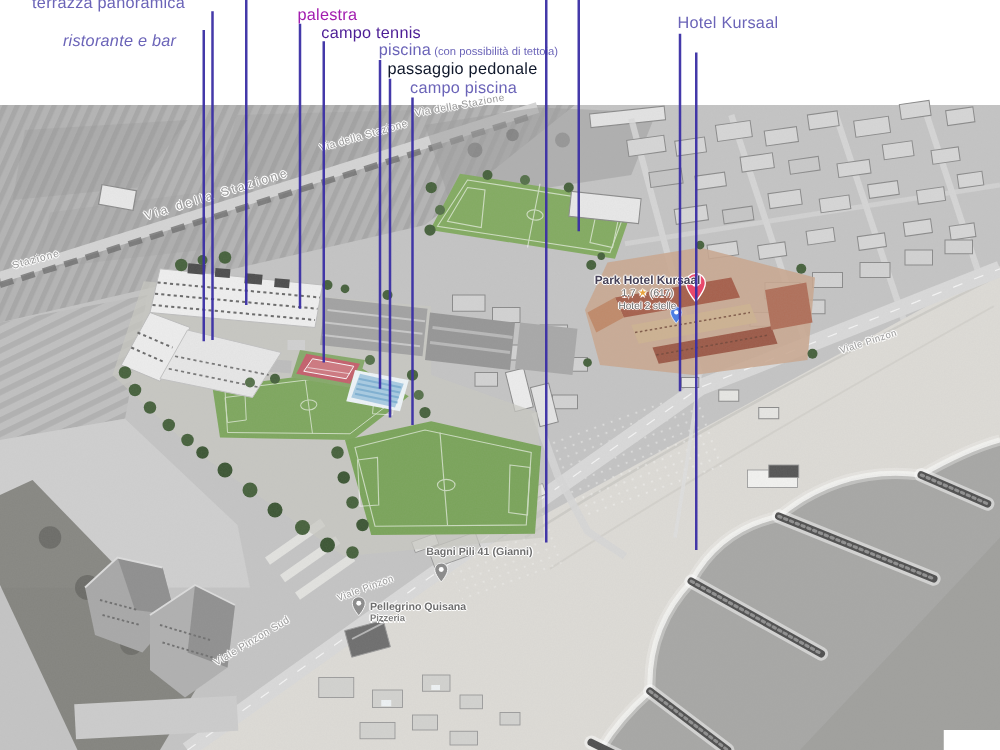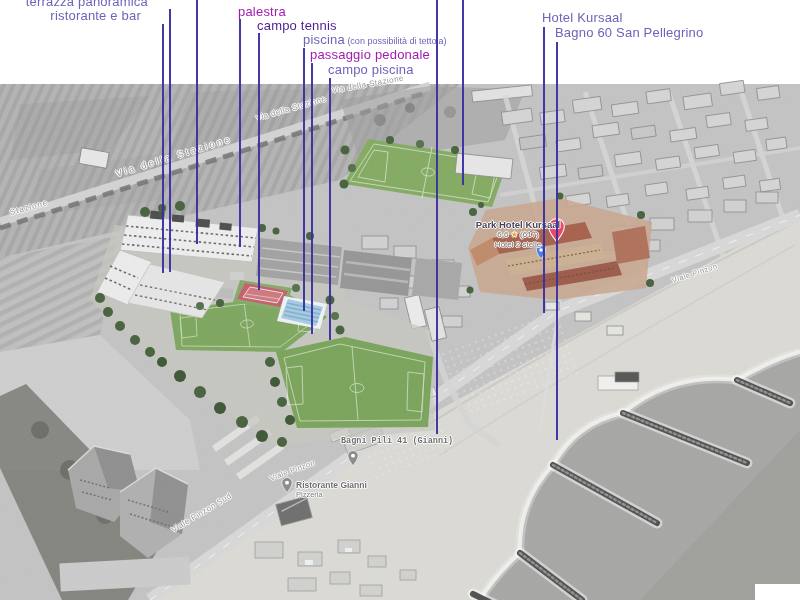--- a/index.html
+++ b/index.html
@@ -9,21 +9,21 @@
   #map-label-layer{position:absolute;left:0;top:0;width:800px;height:600px;z-index:3;pointer-events:none;}
   #annotation-layer{position:absolute;left:0;top:0;width:781px;height:600px;z-index:5;pointer-events:none;}
   .leader{position:absolute;width:1.5px;opacity:.95;}
   .alabel{position:absolute;font-size:13px;line-height:14px;white-space:nowrap;letter-spacing:.2px;}
   .alabel .sub{font-size:9px;letter-spacing:0;}
   .street{position:absolute;white-space:nowrap;color:#979797;
           text-shadow:-1px 0 0 #fff,1px 0 0 #fff,0 -1px 0 #fff,0 1px 0 #fff,0 0 2px #fff;
           transform-origin:0 50%;}
   .poi{position:absolute;font-size:8.5px;font-weight:bold;line-height:9px;white-space:nowrap;color:#6f6f6f;
        text-shadow:-1px 0 0 #fff,1px 0 0 #fff,0 -1px 0 #fff,0 1px 0 #fff,0 0 2px #fff;}
-  .poi .poisub{display:block;font-weight:normal;font-size:7.5px;color:#7c7c7c;}
+  .poi .poisub{display:block;font-weight:bold;font-size:7.5px;color:#7c7c7c;}
   .pin{position:absolute;}
   .hotel-label{position:absolute;text-align:center;white-space:nowrap;
        text-shadow:-1px 0 0 #fff,1px 0 0 #fff,0 -1px 0 #fff,0 1px 0 #fff,0 0 2px #fff;}
   .hotel-label .hname{font-size:9.5px;font-weight:bold;color:#474258;line-height:11px;}
   .hotel-label .hrate{font-size:8px;color:#6f6f6f;line-height:10px;}
   .hotel-label .hrate .star{color:#e8a33d;}
   .hotel-label .hcat{font-size:8px;color:#6f6f6f;line-height:10px;}
 </style>
 </head>
 <body>
@@ -382,57 +382,56 @@
       <div class="street" style="left: 10px; top: 208px; font-size: 8px; letter-spacing: 1px; transform: rotate(-15deg);">Stazione</div>
       <div class="street" style="left: 256px; top: 114px; font-size: 8px; letter-spacing: 0.5px; transform: rotate(-16deg);">Via della Stazione</div>
       <div class="street" style="left: 332px; top: 86px; font-size: 8px; letter-spacing: 0.5px; transform: rotate(-10deg);">Via della Stazione</div>
       <div class="street" style="left: 172px; top: 526px; font-size: 8px; letter-spacing: 0.5px; transform: rotate(-31deg);">Viale Pinzon Sud</div>
       <div class="street" style="left: 270px; top: 474px; font-size: 7.5px; letter-spacing: 0.5px; transform: rotate(-20deg);">Viale Pinzon</div>
       <div class="street" style="left: 672px; top: 276px; font-size: 7.5px; letter-spacing: 0.5px; transform: rotate(-18deg);">Viale Pinzon</div>
       <div class="pin" style="left: 347px; top: 450px;"><svg width="12" height="16" viewBox="0 0 24 34">
           <path d="M12 1C5.9 1 1 5.9 1 12c0 8.5 11 21 11 21s11-12.5 11-21C23 5.9 18.1 1 12 1z" fill="#8d8d8d" stroke="#ffffff" stroke-width="1.5"></path>
           <circle cx="12" cy="12" r="4.2" fill="#ffffff"></circle>
         </svg></div>
-      <div class="poi" style="left: 341px; top: 437px; font-family: Liberation Mono, monospace;"><span>Bagni Pili 41 (Gianni)</span></div>
+      <div class="poi" style="left: 341px; top: 437px;"><span>Bagni Pili 41 (Gianni)</span></div>
       <div class="pin" style="left: 281px; top: 477px;"><svg width="12" height="16" viewBox="0 0 24 34">
           <path d="M12 1C5.9 1 1 5.9 1 12c0 8.5 11 21 11 21s11-12.5 11-21C23 5.9 18.1 1 12 1z" fill="#8d8d8d" stroke="#ffffff" stroke-width="1.5"></path>
           <circle cx="12" cy="12" r="4.2" fill="#ffffff"></circle>
         </svg></div>
-      <div class="poi" style="left: 296px; top: 481px;"><span>Ristorante Gianni</span><span class="poisub">Pizzeria</span></div>
+      <div class="poi" style="left: 296px; top: 481px;"><span>Pellegrino Quisana</span><span class="poisub">Pizzeria</span></div>
       <div class="pin" style="left: 548px; top: 218px;"><svg width="17" height="24" viewBox="0 0 24 34">
           <path d="M12 1C5.9 1 1 5.9 1 12c0 8.5 11 21 11 21s11-12.5 11-21C23 5.9 18.1 1 12 1z" fill="#e8486b" stroke="#ffffff" stroke-width="1.5"></path>
           <circle cx="12" cy="12" r="4.2" fill="#ffffff"></circle>
         </svg></div>
       <div class="pin" style="left: 536px; top: 245px;"><svg width="10" height="14" viewBox="0 0 24 34">
           <path d="M12 1C5.9 1 1 5.9 1 12c0 8.5 11 21 11 21s11-12.5 11-21C23 5.9 18.1 1 12 1z" fill="#4d7fe3" stroke="#ffffff" stroke-width="1.5"></path>
           <circle cx="12" cy="12" r="4.2" fill="#ffffff"></circle>
         </svg></div>
       <div class="hotel-label" style="left: 518px; top: 219px; transform: translateX(-50%);">
         <div class="hname">Park Hotel Kursaal</div>
-        <div class="hrate"><span>6,6</span> <span class="star">★</span> <span>(617)</span></div>
+        <div class="hrate"><span>1,7</span> <span class="star">★</span> <span>(617)</span></div>
         <div class="hcat">Hotel 2 stelle</div>
       </div>
     </div>
 
   <div id="annotation-layer">
       <div class="leader" style="left: 169.25px; top: 9px; height: 263px; background: rgb(58, 46, 164);"></div>
       <span class="alabel" style="color: rgb(107, 100, 184); top: -5px; right: 633px;">terrazza panoramica</span>
       <div class="leader" style="left: 162.25px; top: 24px; height: 249px; background: rgb(58, 46, 164);"></div>
-      <span class="alabel" style="color: rgb(107, 100, 184); top: 9px; right: 640px;">ristorante e bar</span>
+      <span class="alabel" style="color: rgb(107, 100, 184); top: 26px; right: 640px; font-style: italic;">ristorante e bar</span>
       <div class="leader" style="left: 196.25px; top: 0px; height: 244px; background: rgb(58, 46, 164);"></div>
       <div class="leader" style="left: 239.25px; top: 19px; height: 228px; background: rgb(58, 46, 164);"></div>
       <span class="alabel" style="color: #a21caf; top: 5px; left: 238px;">palestra</span>
       <div class="leader" style="left: 258.25px; top: 33px; height: 257px; background: rgb(58, 46, 164);"></div>
       <span class="alabel" style="color: #4c1d95; top: 19px; left: 257px;">campo tennis</span>
       <div class="leader" style="left: 303.25px; top: 48px; height: 263px; background: rgb(58, 46, 164);"></div>
       <span class="alabel" style="color: rgb(107, 100, 184); top: 33px; left: 303px;">piscina<span class="sub"> (con possibilità di tettoia)</span></span>
       <div class="leader" style="left: 311.25px; top: 63px; height: 271px; background: rgb(58, 46, 164);"></div>
-      <span class="alabel" style="color: #a21caf; top: 48px; left: 310px;">passaggio pedonale</span>
+      <span class="alabel" style="color: #0f172a; top: 48px; left: 310px;">passaggio pedonale</span>
       <div class="leader" style="left: 329.25px; top: 78px; height: 262px; background: rgb(58, 46, 164);"></div>
       <span class="alabel" style="color: rgb(107, 100, 184); top: 63px; left: 328px;">campo piscina</span>
       <div class="leader" style="left: 436.25px; top: 0px; height: 434px; background: rgb(58, 46, 164);"></div>
       <div class="leader" style="left: 462.25px; top: 0px; height: 185px; background: rgb(58, 46, 164);"></div>
       <div class="leader" style="left: 543.25px; top: 27px; height: 286px; background: rgb(58, 46, 164);"></div>
       <span class="alabel" style="color: rgb(107, 100, 184); top: 11px; left: 542px; text-align: right;">Hotel Kursaal</span>
       <div class="leader" style="left: 556.25px; top: 42px; height: 398px; background: rgb(58, 46, 164);"></div>
-      <span class="alabel" style="color: rgb(107, 100, 184); top: 26px; left: 555px;">Bagno 60 San Pellegrino</span>
     </div>
 </div>
 
 </body></html>

